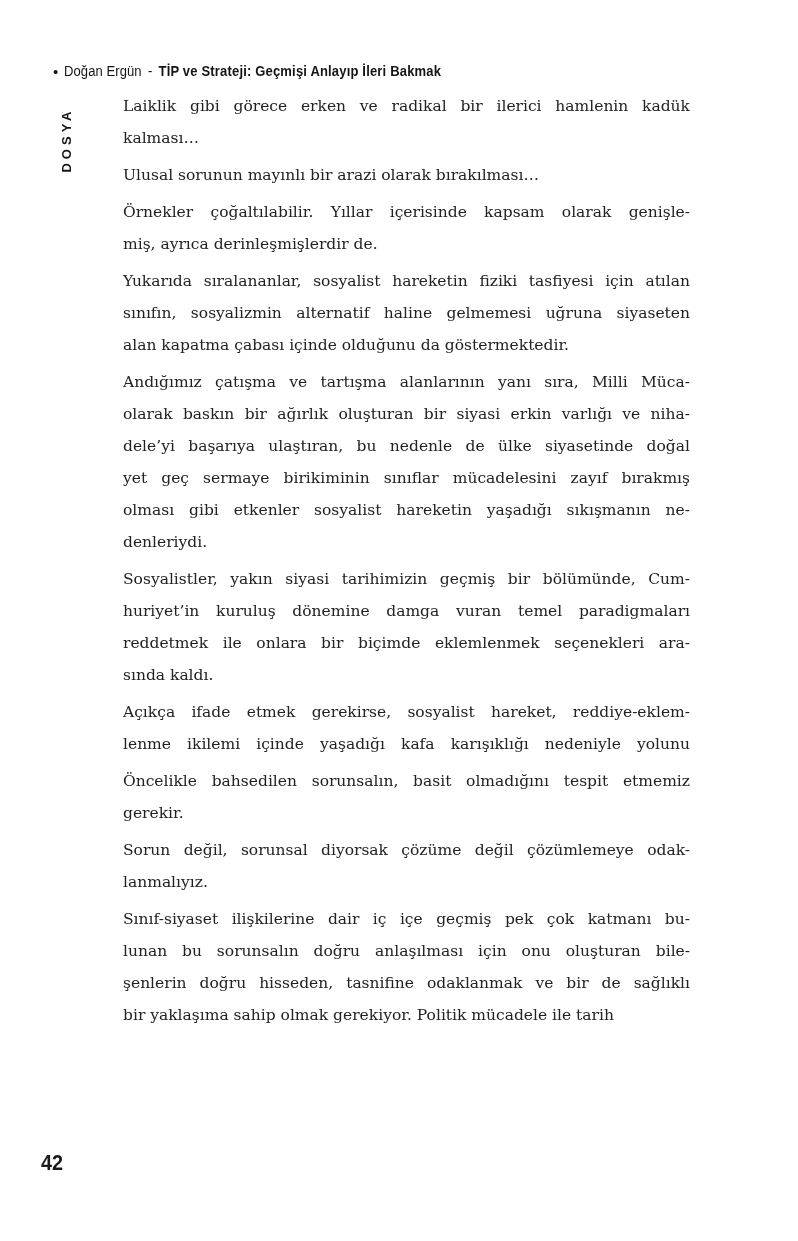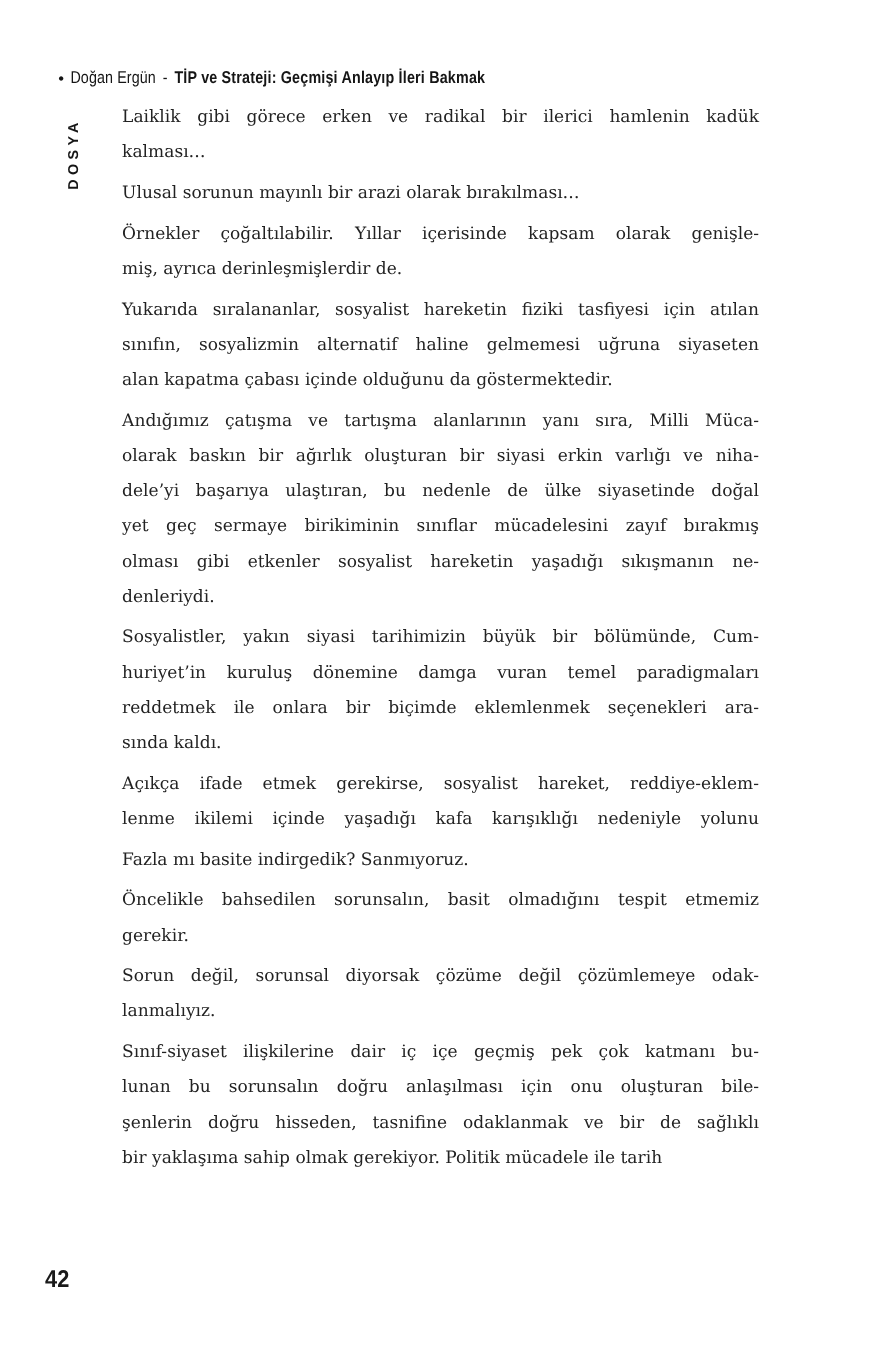--- a/index.html
+++ b/index.html
@@ -55,21 +55,21 @@
   }
   
   .text-column {
     position: absolute;
     left: 107px;
     top: 90px;
     width: 583px;
     font-family: "DejaVu Serif", serif;
     color: #222222;
   }
-  .paragraph { margin: 0 0 5px 4px; }
+  .paragraph { margin: 0 0 5px 16px; }
   .line {
     font-size: 15.5px;
     line-height: 32px;
     letter-spacing: 0px;
     text-align: justify;
     text-align-last: justify;
   }
   .line.last { text-align-last: left; }
   
   .page-number {
@@ -119,31 +119,28 @@
       </div>
       <div class="paragraph">
         <div class="line">Andığımız çatışma ve tartışma alanlarının yanı sıra, Milli Müca-</div>
         <div class="line">olarak baskın bir ağırlık oluşturan bir siyasi erkin varlığı ve niha-</div>
         <div class="line">dele’yi başarıya ulaştıran, bu nedenle de ülke siyasetinde doğal</div>
         <div class="line">yet geç sermaye birikiminin sınıflar mücadelesini zayıf bırakmış</div>
         <div class="line">olması gibi etkenler sosyalist hareketin yaşadığı sıkışmanın ne-</div>
         <div class="line last">denleriydi.</div>
       </div>
       <div class="paragraph">
-        <div class="line">Sosyalistler, yakın siyasi tarihimizin büyük bir bölümünde, Cum-</div>
+        <div class="line">Sosyalistler, yakın siyasi tarihimizin geçmiş bir bölümünde, Cum-</div>
         <div class="line">huriyet’in kuruluş dönemine damga vuran temel paradigmaları</div>
         <div class="line">reddetmek ile onlara bir biçimde eklemlenmek seçenekleri ara-</div>
         <div class="line last">sında kaldı.</div>
       </div>
       <div class="paragraph">
         <div class="line">Açıkça ifade etmek gerekirse, sosyalist hareket, reddiye-eklem-</div>
         <div class="line">lenme ikilemi içinde yaşadığı kafa karışıklığı nedeniyle yolunu</div>
-      </div>
-      <div class="paragraph">
-        <div class="line last">Fazla mı basite indirgedik? Sanmıyoruz.</div>
       </div>
       <div class="paragraph">
         <div class="line">Öncelikle bahsedilen sorunsalın, basit olmadığını tespit etmemiz</div>
         <div class="line last">gerekir.</div>
       </div>
       <div class="paragraph">
         <div class="line">Sorun değil, sorunsal diyorsak çözüme değil çözümlemeye odak-</div>
         <div class="line last">lanmalıyız.</div>
       </div>
       <div class="paragraph">

